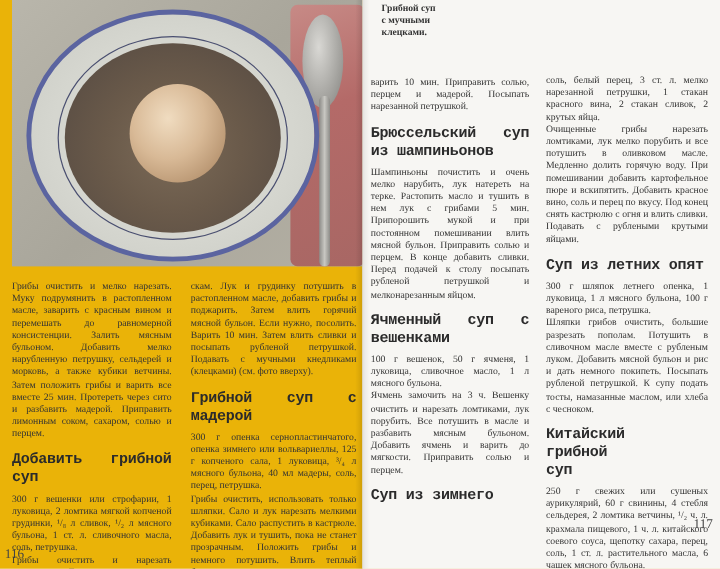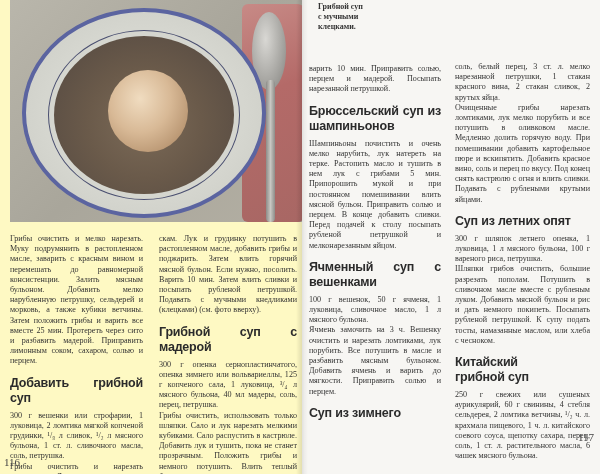--- a/index.html
+++ b/index.html
@@ -1,19 +1,19 @@
 <!DOCTYPE html>
 <html><head>
 <meta charset="utf-8">
 <style>
   html, body { margin:0; padding:0; }
   body { width:600px; height:474px; overflow:hidden; background:#f4f3ef; position:relative;
          font-family:"Liberation Serif", "DejaVu Serif", serif; color:#2a2a2a; }
   .page { position:absolute; top:0; height:474px; }
-  .page-left { left:0; width:302px; background:#fef9c3; }
+  .page-left { left:0; width:302px; background:#eab308; }
   .page-right { left:302px; width:298px; background:#f7f6f3; }
   .spine { position:absolute; left:296px; top:0; width:12px; height:474px;
            background:linear-gradient(to right, rgba(0,0,0,0) 0%, rgba(0,0,0,0.10) 45%, rgba(0,0,0,0.04) 70%, rgba(0,0,0,0) 100%); }
 
   
   .photo { position:absolute; left:10px; top:0; width:292px; height:222px; overflow:hidden;
            background:linear-gradient(135deg,#b9b6ab 0%,#a9a69b 50%,#b3afa3 100%); }
   .napkin { position:absolute; left:232px; top:4px; width:62px; height:218px;
             background:linear-gradient(160deg,#c78a86 0%,#b46a68 40%,#a86764 100%); border-radius:6px; }
   .spoon-bowl { position:absolute; left:242px; top:12px; width:34px; height:78px; border-radius:50%;
@@ -30,21 +30,21 @@
   .dumpling { position:absolute; left:98px; top:70px; width:80px; height:82px; border-radius:50%;
               background:radial-gradient(ellipse at 40% 35%,#f0dcc0 0%,#d8b996 45%,#b79470 80%,#9a7a5a 100%); }
 
   
   .caption { position:absolute; left:306px; top:2px; width:60px; font-size:8px; line-height:10px;
              font-weight:bold; color:#333; font-family:"Liberation Serif", serif;margin-left:12px; }
 
   
   .col { position:absolute; font-size:8.1px; line-height:10.2px; text-align:justify; color:#333; }
   .col p { margin:0; text-indent:0; }
-  .col h2 { margin:0; font-family:Liberation Sans, sans-serif; font-weight:bold;
+  .col h2 { margin:0; font-family:Liberation Mono, monospace; font-weight:bold;
             font-size:12.5px; line-height:15px; color:#2b2b2b; letter-spacing:-0.2px; }
   .h-gap { height:9px; }
   .h-gap-sm { height:5px; }
 
   .c1 { left:10px; top:234px; width:133px; }
   .c2 { left:159px; top:234px; width:138px; }
   .c3 { left:309px; top:64px; width:132px; }
   .c4 { left:455px; top:62px; width:135px; }
 
   .pgnum { position:absolute; font-size:11px; color:#444; }

